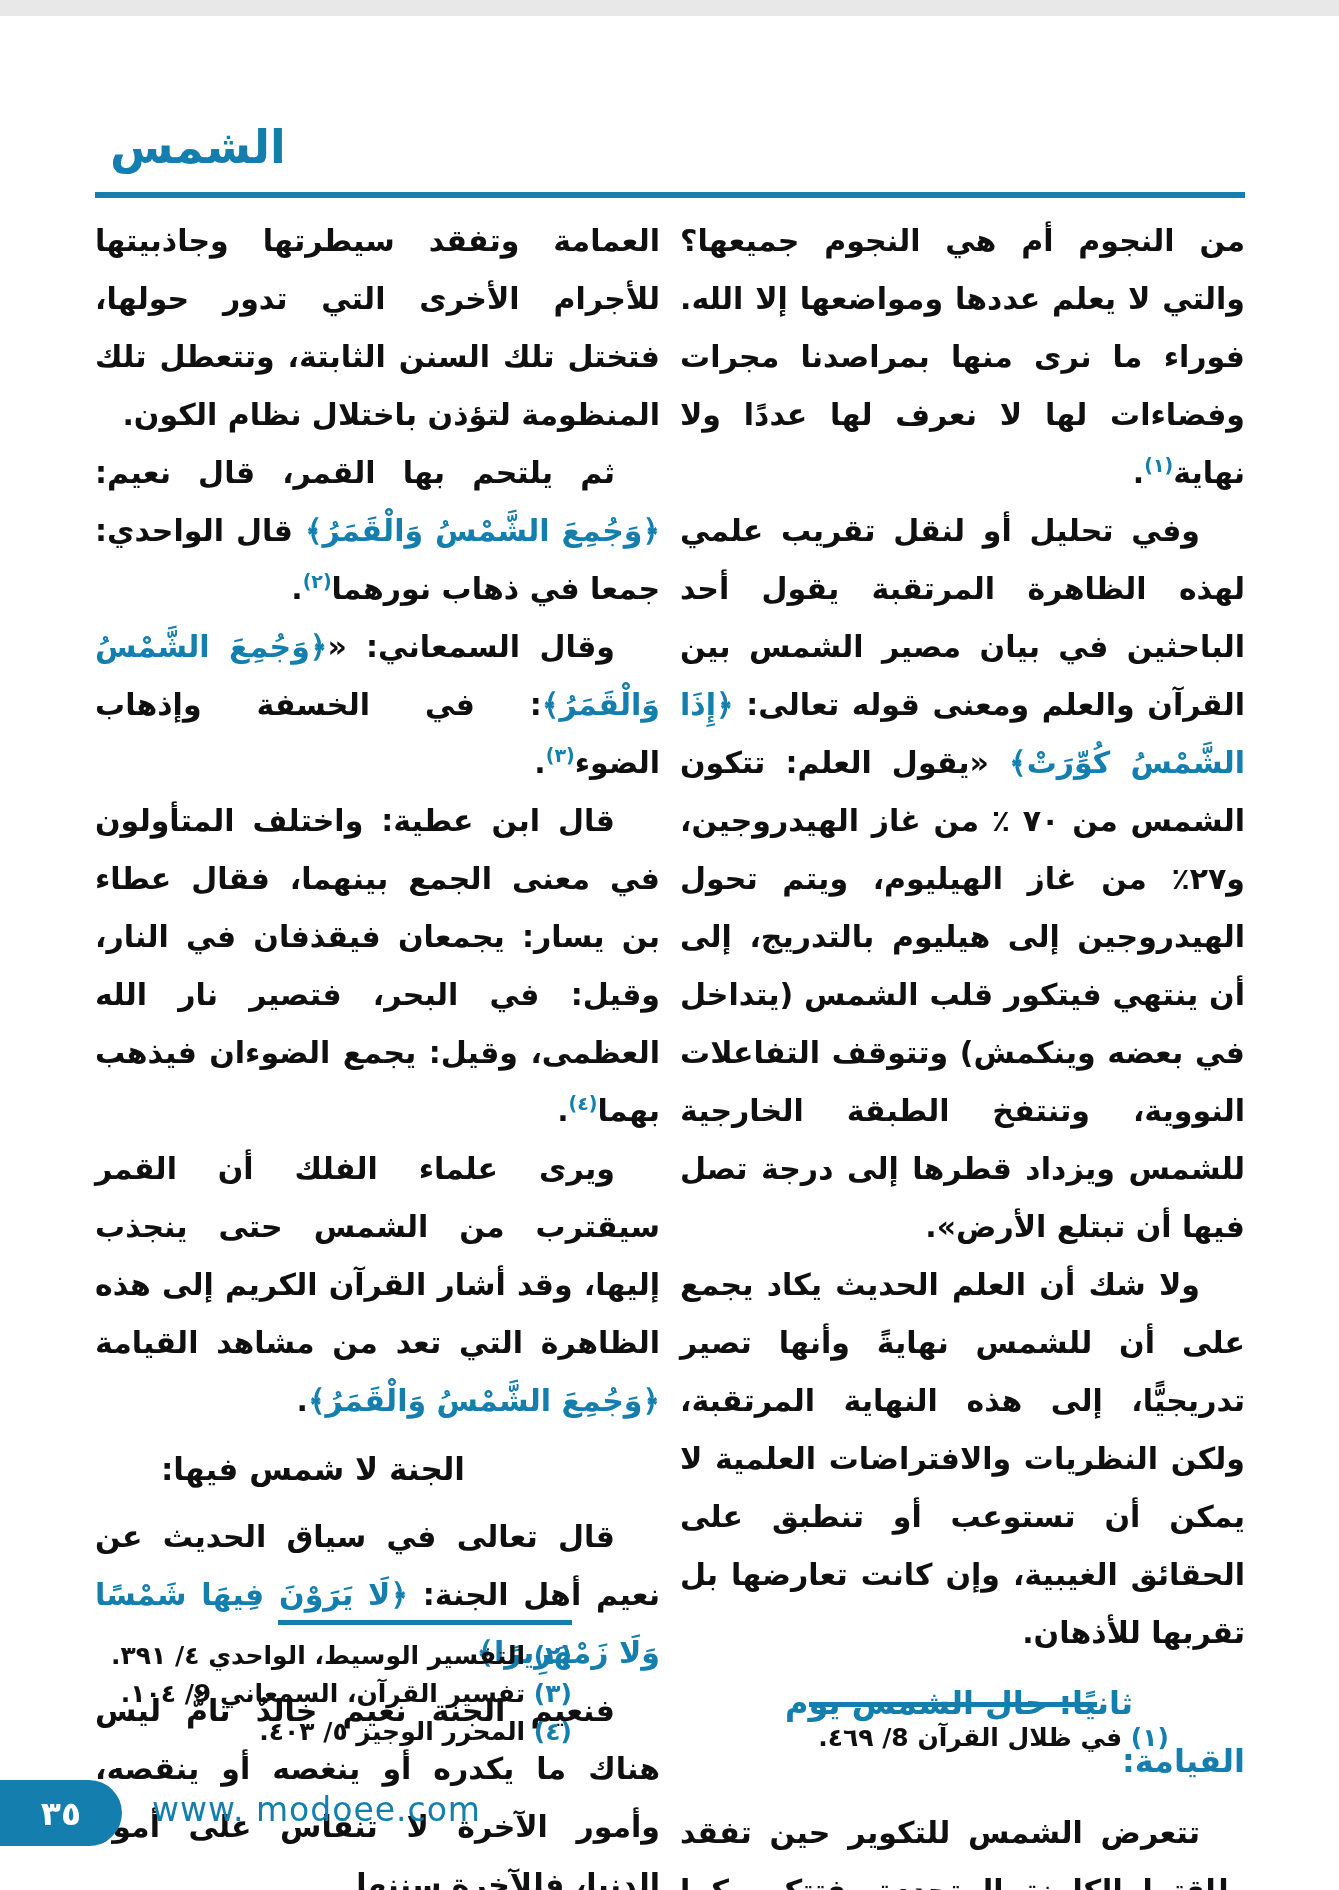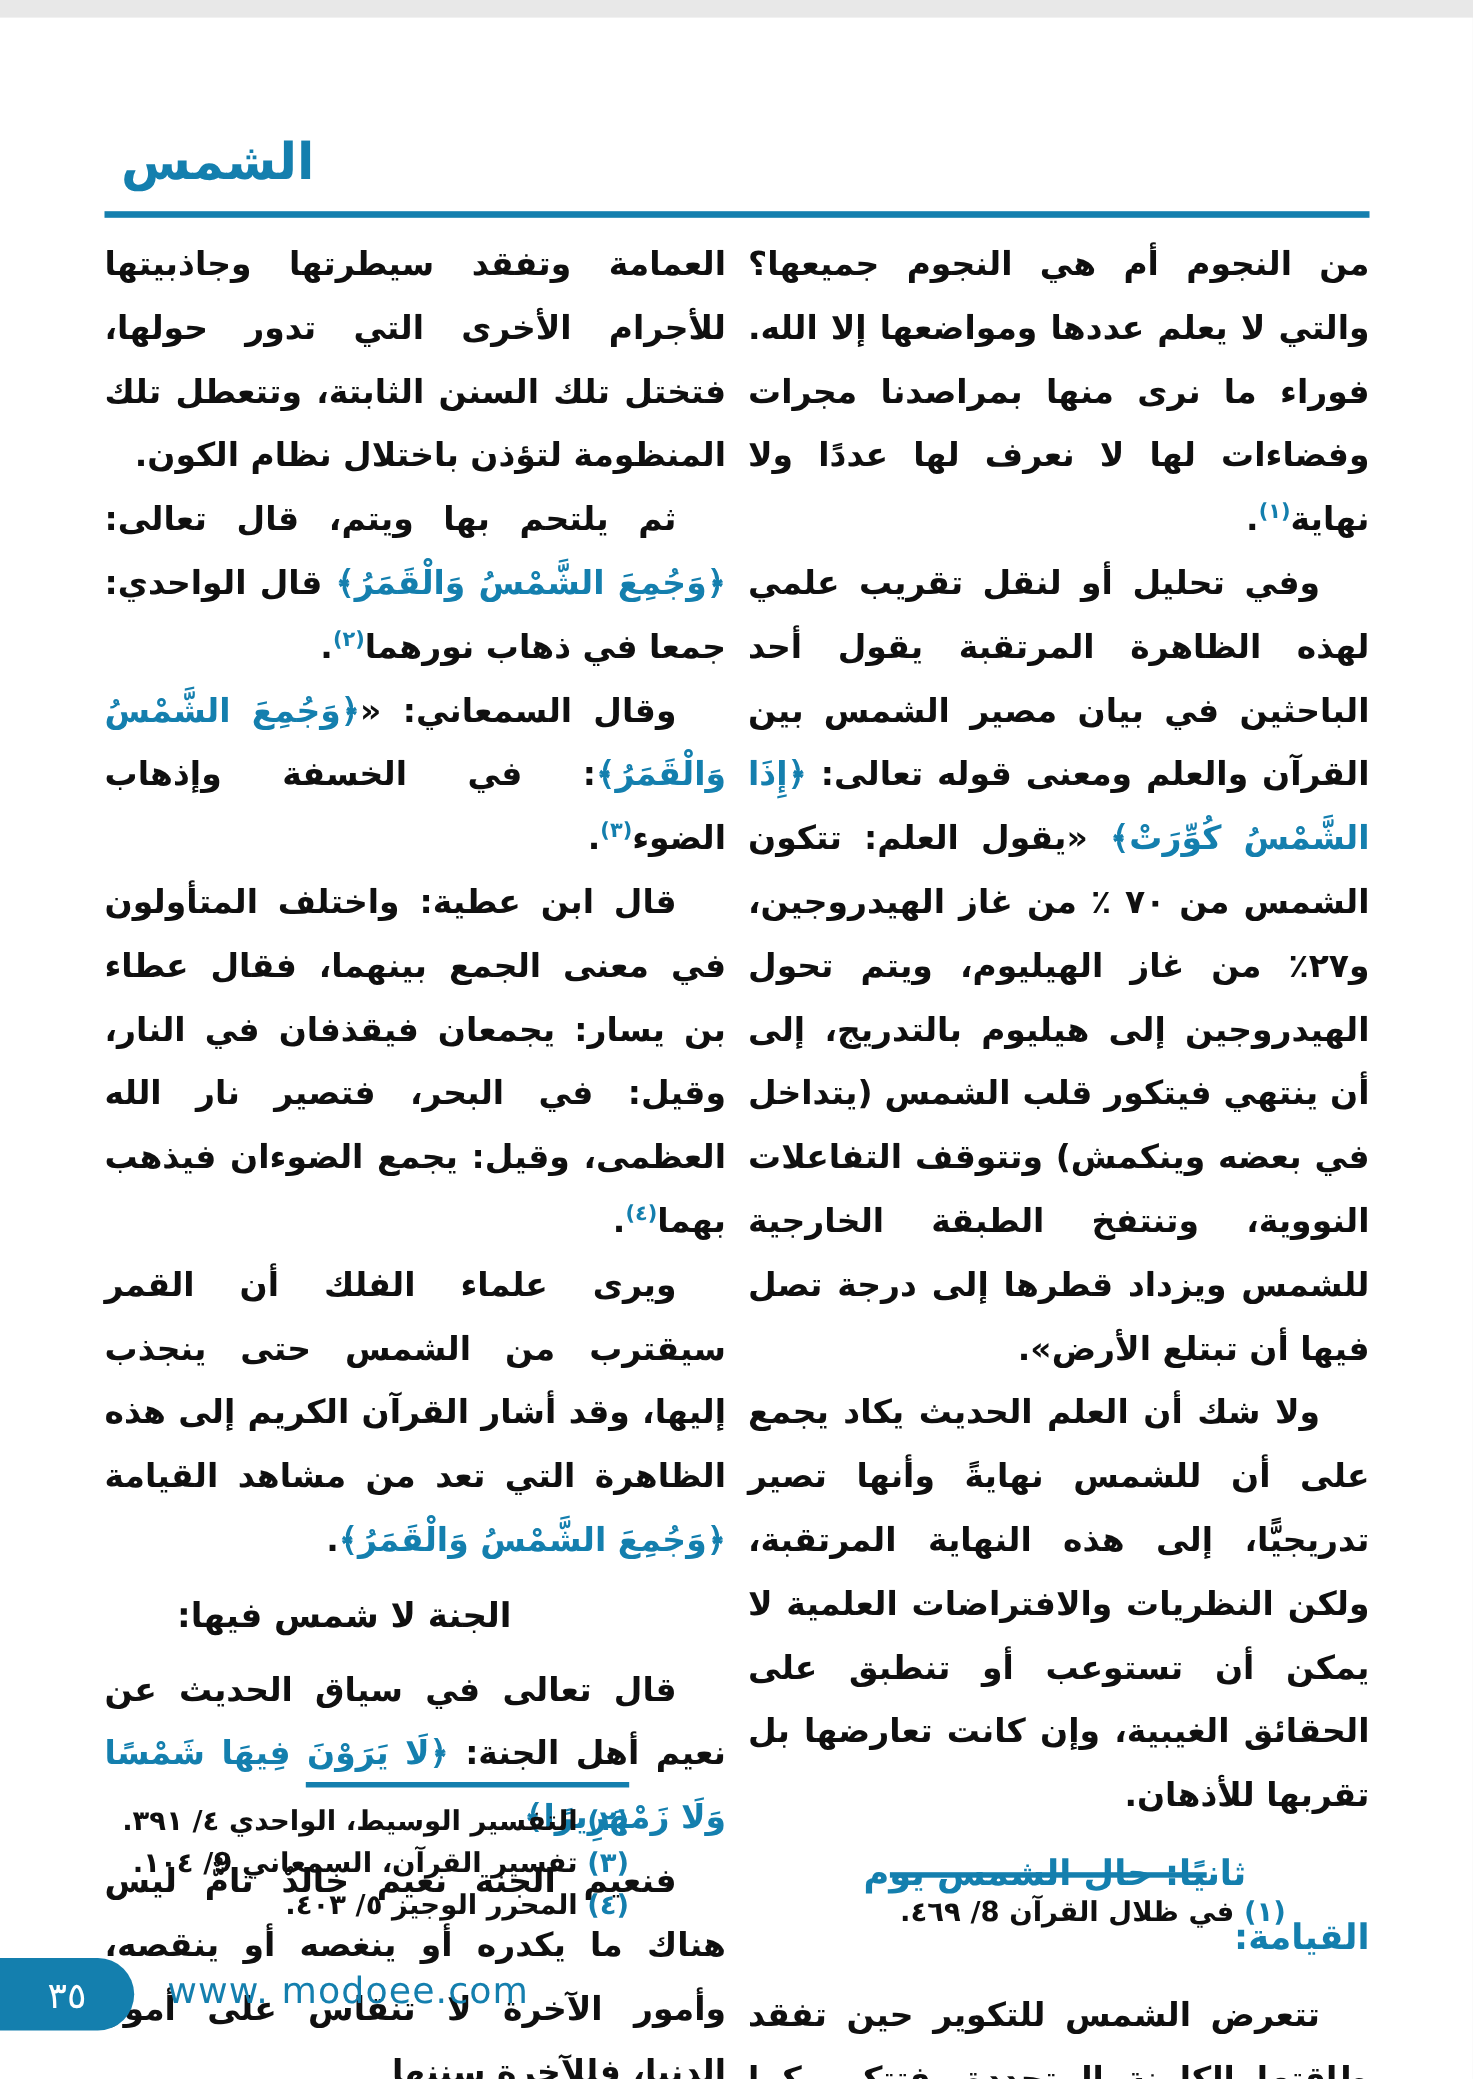--- a/index.html
+++ b/index.html
@@ -49,21 +49,21 @@
   .fn-right .fn-sep { width:288px; margin-right:148px; }
   .fn-left  .fn-sep { width:294px; margin-right:88px;  }
   .fn-item { line-height:38px; }
   .fn-right .fn-item { margin-right:76px; }
   .fn-left  .fn-item { margin-right:88px; }
   .fn-num { color:var(--accent); }
   .page-badge {
     position:absolute; left:0; top:1764px; width:122px; height:66px;
     background:var(--accent); border-radius:0 33px 33px 0;
     display:flex; align-items:center; justify-content:center;
-    color:#ffffff; font-size:33px; font-weight:normal;
+    color:#ffffff; font-size:33px; font-weight:bold;
   }
   .website {
     position:absolute; left:152px; top:1774px;
     color:var(--accent); font-size:33px; letter-spacing:1px;
   }
 </style>
 </head>
 <body>
 
 <div class="page">
@@ -75,21 +75,21 @@
   <div class="col col-right">
       <p class="body"><span class="text">من النجوم أم هي النجوم جميعها؟ والتي لا يعلم عددها ومواضعها إلا الله. فوراء ما نرى منها بمراصدنا مجرات وفضاءات لها لا نعرف لها عددًا ولا نهاية</span><sup class="ref">(١)</sup><span class="text">.</span></p>
       <p class="body indent"><span class="text">وفي تحليل أو لنقل تقريب علمي لهذه الظاهرة المرتقبة يقول أحد الباحثين في بيان مصير الشمس بين القرآن والعلم ومعنى قوله تعالى: </span><span class="quran">﴿إِذَا الشَّمْسُ كُوِّرَتْ﴾</span><span class="text"> «يقول العلم: تتكون الشمس من ٧٠ ٪ من غاز الهيدروجين، و٢٧٪ من غاز الهيليوم، ويتم تحول الهيدروجين إلى هيليوم بالتدريج، إلى أن ينتهي فيتكور قلب الشمس (يتداخل في بعضه وينكمش) وتتوقف التفاعلات النووية، وتنتفخ الطبقة الخارجية للشمس ويزداد قطرها إلى درجة تصل فيها أن تبتلع الأرض».</span></p>
       <p class="body indent"><span class="text">ولا شك أن العلم الحديث يكاد يجمع على أن للشمس نهايةً وأنها تصير تدريجيًّا، إلى هذه النهاية المرتقبة، ولكن النظريات والافتراضات العلمية لا يمكن أن تستوعب أو تنطبق على الحقائق الغيبية، وإن كانت تعارضها بل تقربها للأذهان.</span></p>
       <p class="heading-accent"><span class="text">ثانيًا: حال الشمس يوم القيامة:</span></p>
       <p class="body indent"><span class="text">تتعرض الشمس للتكوير حين تفقد طاقتها الكامنة المتجددة، فتتكور كما تكور</span></p>
     </div>
 
   <div class="col col-left">
       <p class="body"><span class="text">العمامة وتفقد سيطرتها وجاذبيتها للأجرام الأخرى التي تدور حولها، فتختل تلك السنن الثابتة، وتتعطل تلك المنظومة لتؤذن باختلال نظام الكون.</span></p>
-      <p class="body indent"><span class="text">ثم يلتحم بها ويتم، قال تعالى: </span><span class="quran">﴿وَجُمِعَ الشَّمْسُ وَالْقَمَرُ﴾</span><span class="text"> قال الواحدي: جمعا في ذهاب نورهما</span><sup class="ref">(٢)</sup><span class="text">.</span></p>
+      <p class="body indent"><span class="text">ثم يلتحم بها القمر، قال نعيم: </span><span class="quran">﴿وَجُمِعَ الشَّمْسُ وَالْقَمَرُ﴾</span><span class="text"> قال الواحدي: جمعا في ذهاب نورهما</span><sup class="ref">(٢)</sup><span class="text">.</span></p>
       <p class="body indent"><span class="text">وقال السمعاني: «</span><span class="quran">﴿وَجُمِعَ الشَّمْسُ وَالْقَمَرُ﴾</span><span class="text">: في الخسفة وإذهاب الضوء</span><sup class="ref">(٣)</sup><span class="text">.</span></p>
       <p class="body indent"><span class="text">قال ابن عطية: واختلف المتأولون في معنى الجمع بينهما، فقال عطاء بن يسار: يجمعان فيقذفان في النار، وقيل: في البحر، فتصير نار الله العظمى، وقيل: يجمع الضوءان فيذهب بهما</span><sup class="ref">(٤)</sup><span class="text">.</span></p>
       <p class="body indent"><span class="text">ويرى علماء الفلك أن القمر سيقترب من الشمس حتى ينجذب إليها، وقد أشار القرآن الكريم إلى هذه الظاهرة التي تعد من مشاهد القيامة </span><span class="quran">﴿وَجُمِعَ الشَّمْسُ وَالْقَمَرُ﴾</span><span class="text">.</span></p>
       <p class="heading-dark"><span class="text">الجنة لا شمس فيها:</span></p>
       <p class="body indent"><span class="text">قال تعالى في سياق الحديث عن نعيم أهل الجنة: </span><span class="quran">﴿لَا يَرَوْنَ فِيهَا شَمْسًا وَلَا زَمْهَرِيرًا﴾</span></p>
       <p class="body indent"><span class="text">فنعيم الجنة نعيم خالدٌ تامٌّ ليس هناك ما يكدره أو ينغصه أو ينقصه، وأمور الآخرة لا تنقاس على أمور الدنيا، فللآخرة سننها</span></p>
     </div>
 
   <div class="footnotes fn-right">
       <div class="fn-sep"></div>

